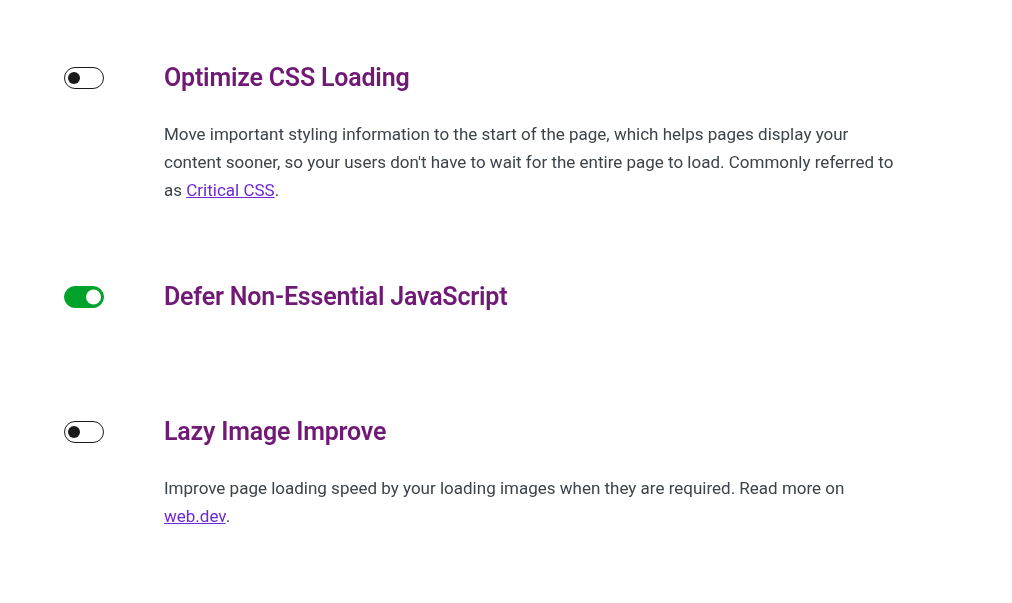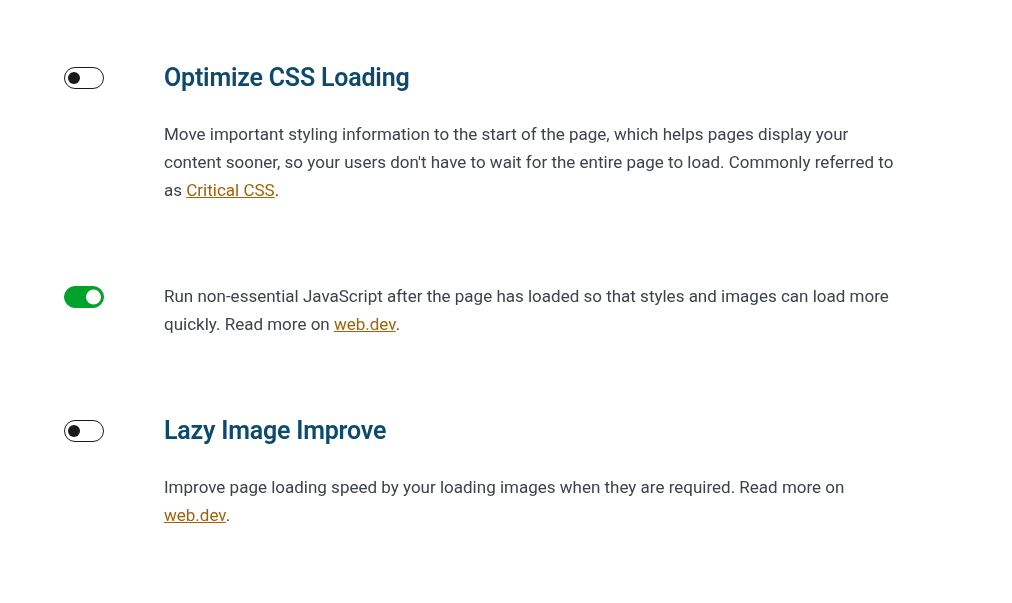--- a/index.html
+++ b/index.html
@@ -60,31 +60,31 @@
       top: 50%;
       transform: translateY(-50%);
       width: 15px;
       height: 15px;
       border-radius: 50%;
       background: #ffffff;
     }
     .setting-title {
       font-size: 25px;
       font-weight: 600;
-      color: #0c4a6e;
+      color: #701a75;
       margin-bottom: 28px;
       letter-spacing: -0.2px;
     }
     .setting-desc {
       font-size: 17px;
       color: #3c434a;
       line-height: 1.65;
     }
     .setting-desc a {
-      color: #a16207;
+      color: #6d28d9;
       text-decoration: underline;
       cursor: pointer;
     }
   </style>
 </head>
 <body>
 
 <div class="setting-row">
   <div class="toggle-col">
     <div class="toggle off">
@@ -99,23 +99,21 @@
   </div>
 </div>
 
 <div class="setting-row">
   <div class="toggle-col">
     <div class="toggle on">
       <div class="knob"></div>
     </div>
   </div>
   <div class="content-col">
-    <p class="setting-desc">
-      <span>Run non-essential JavaScript after the page has loaded so that styles and images can load more quickly. Read more on </span><a>web.dev</a><span>.</span>
-    </p>
+    <h2 class="setting-title">Defer Non-Essential JavaScript</h2>
   </div>
 </div>
 
 <div class="setting-row">
   <div class="toggle-col">
     <div class="toggle off">
       <div class="knob"></div>
     </div>
   </div>
   <div class="content-col">

